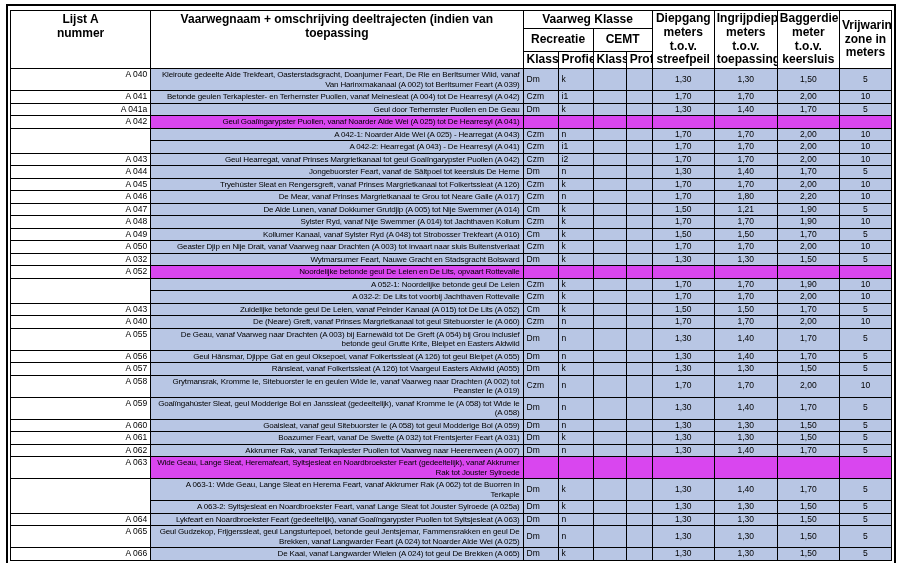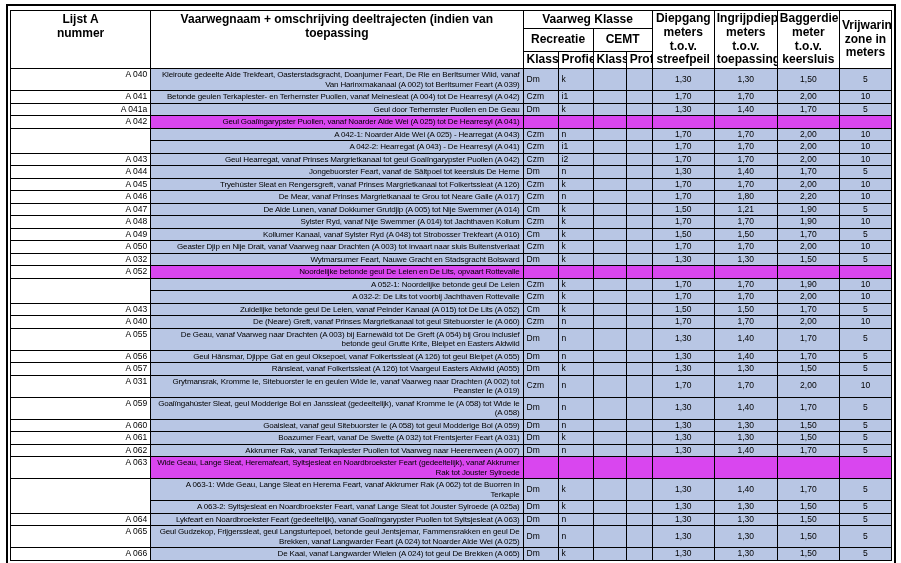--- a/index.html
+++ b/index.html
@@ -342,21 +342,21 @@
           <td class="c-k bg-blue">Dm</td>
           <td class="c-p bg-blue">k</td>
           <td class="c-ck bg-blue"></td>
           <td class="c-cp bg-blue"></td>
           <td class="c-d bg-blue">1,30</td>
           <td class="c-i bg-blue">1,30</td>
           <td class="c-b bg-blue">1,50</td>
           <td class="c-z bg-blue">5</td>
         </tr>
         <tr>
-          <td class="c-num">A 031</td>
+          <td class="c-num">A 058</td>
           <td class="c-name bg-blue">Grytmansrak, Kromme Ie, Sitebuorster Ie en geulen Wide Ie, vanaf Vaarweg naar Drachten (A 002) tot Peanster Ie (A 019)</td>
           <td class="c-k bg-blue">Czm</td>
           <td class="c-p bg-blue">n</td>
           <td class="c-ck bg-blue"></td>
           <td class="c-cp bg-blue"></td>
           <td class="c-d bg-blue">1,70</td>
           <td class="c-i bg-blue">1,70</td>
           <td class="c-b bg-blue">2,00</td>
           <td class="c-z bg-blue">10</td>
         </tr>

